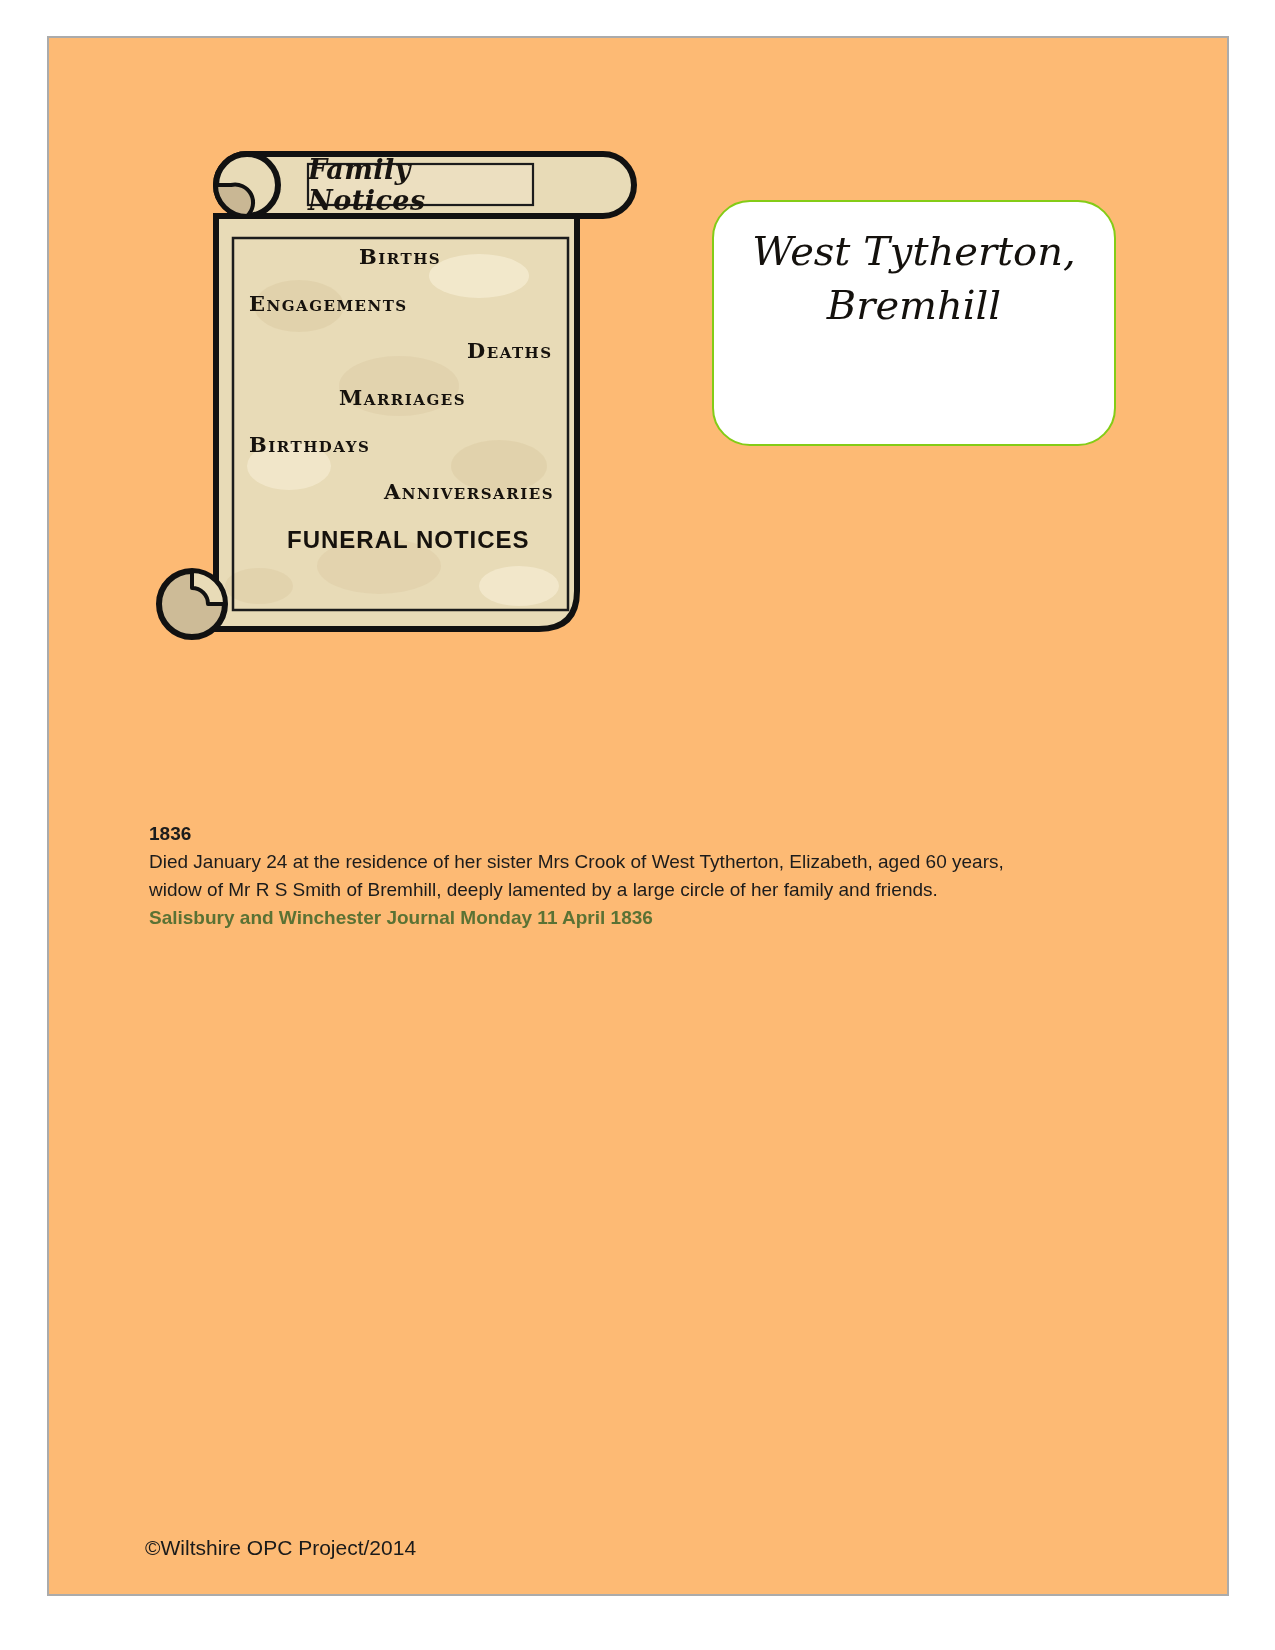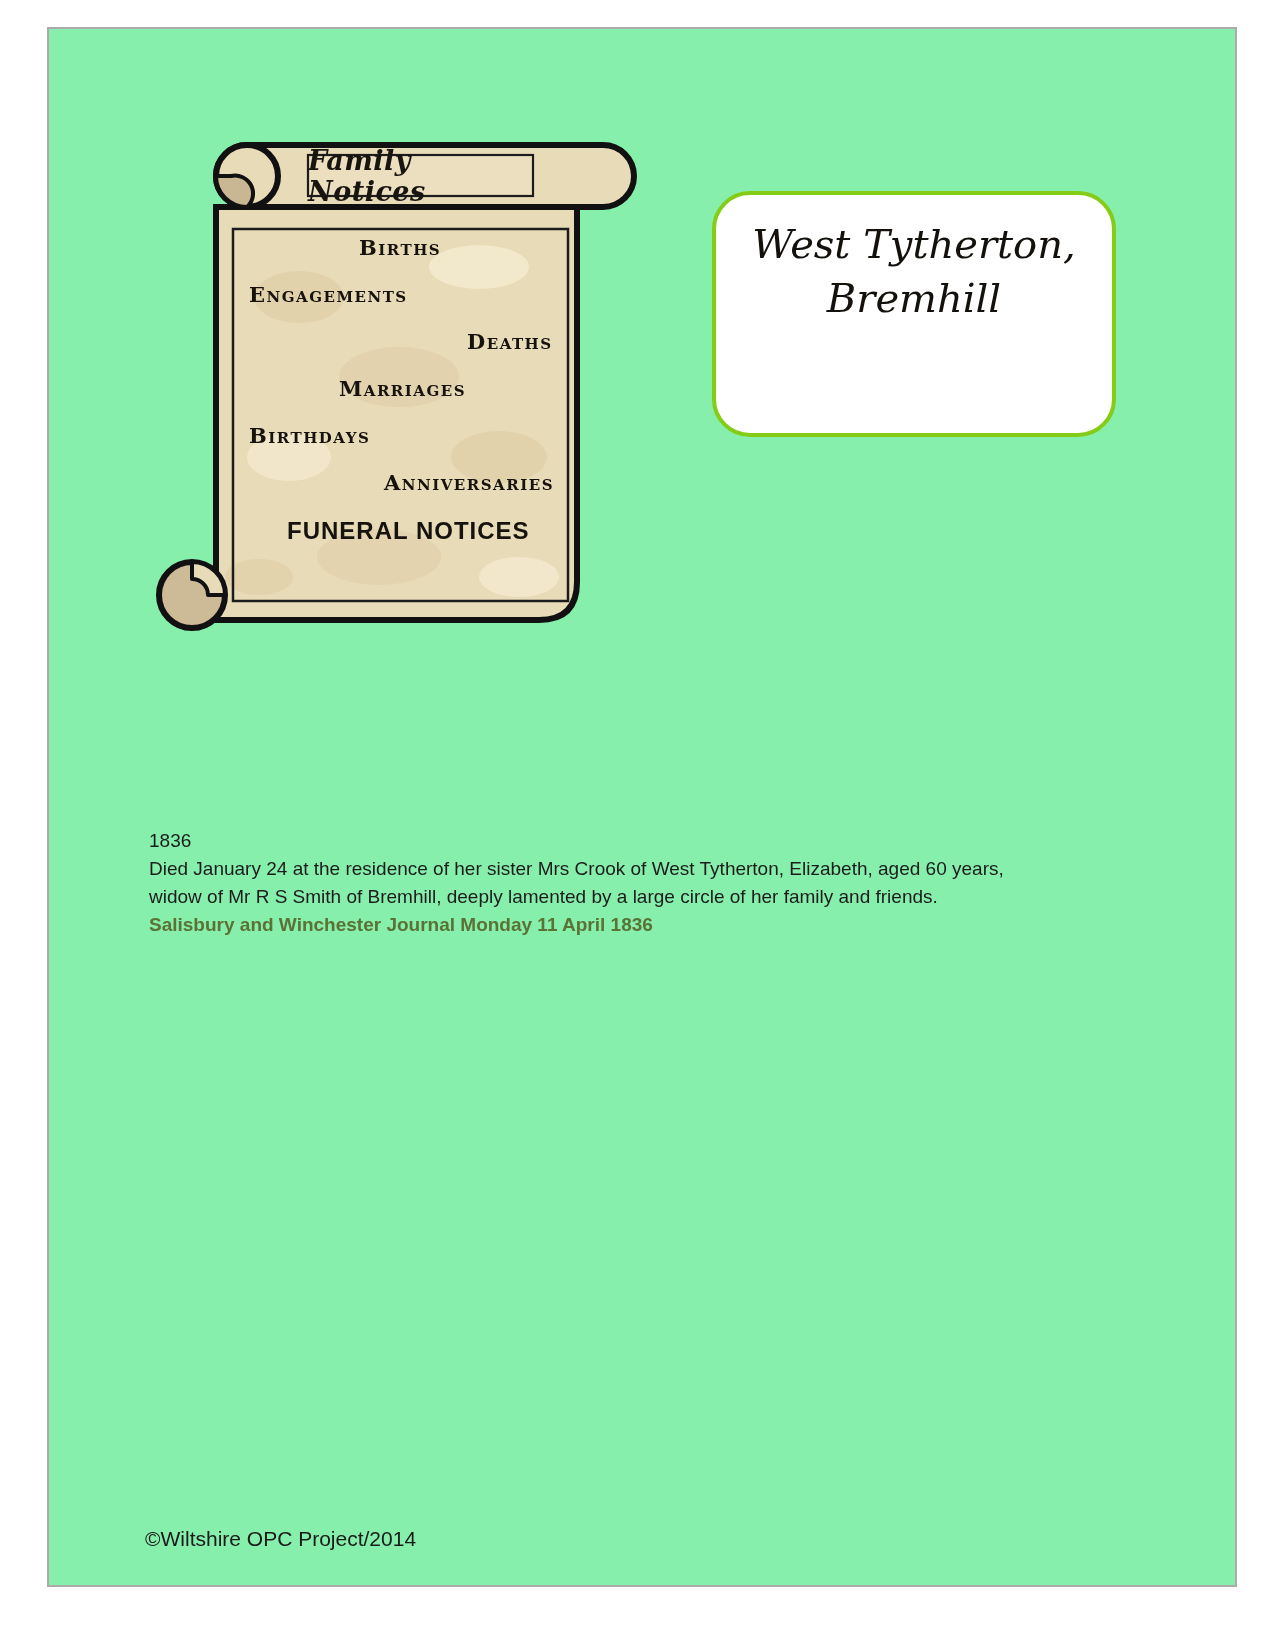--- a/index.html
+++ b/index.html
@@ -1,43 +1,43 @@
 <!DOCTYPE html>
 <html><head>
 <meta charset="utf-8">
 <style>
   html,body{margin:0;padding:0;background:#ffffff;}
   body{width:1275px;height:1650px;position:relative;font-family:"Liberation Sans",sans-serif;}
-  .page{position:absolute;left:47px;top:27px;width:1178px;height:1556px;
-        border:2px solid #ababab;background:#86efac;padding-left:8px;}
+  .page{position:absolute;left:47px;top:36px;width:1178px;height:1556px;
+        border:2px solid #ababab;background:#fdba74;}
 
   
   .scroll-wrap{position:absolute;left:100px;top:98px;width:505px;height:525px;}
   .scroll-wrap svg{position:absolute;left:0;top:0;}
   .scroll-title{position:absolute;left:159px;top:28px;width:225px;height:41px;
         display:flex;align-items:center;justify-content:center;
         font-family:"DejaVu Serif",serif;font-style:italic;font-weight:bold;
         font-size:27px;color:#181410;letter-spacing:0.5px;}
   .cat{position:absolute;font-family:"DejaVu Serif",serif;font-variant:small-caps;
         font-size:21px;font-weight:600;color:#16120d;letter-spacing:1.5px;white-space:nowrap;}
   .cat-funeral{font-family:"Liberation Sans",sans-serif;font-variant:normal;
         font-size:24px;font-weight:600;letter-spacing:1px;}
 
   
   .title-box{position:absolute;left:663px;top:162px;width:404px;height:246px;
-        border:4px solid #84cc16;border-radius:38px;background:#ffffff;
+        border:2px solid #84cc16;border-radius:38px;background:#ffffff;
         display:flex;flex-direction:column;align-items:center;justify-content:flex-start;
         padding-top:22px;box-sizing:border-box;}
   .title-line{font-family:"DejaVu Serif",serif;font-style:italic;font-size:40px;
         line-height:54px;color:#14110d;white-space:nowrap;}
 
   
   .notice{position:absolute;left:100px;top:782px;width:930px;font-size:19px;
         color:#1c1c1c;line-height:28px;}
-  .notice .year{font-weight:normal;margin-top:16px;}
+  .notice .year{font-weight:bold;}
   .notice .src{font-weight:bold;}
 
   .footer{position:absolute;left:96px;top:1498px;font-size:21px;color:#1a1a1a;}
 </style>
 </head>
 <body>
 
 <div class="page">
 
   <div class="scroll-wrap">

